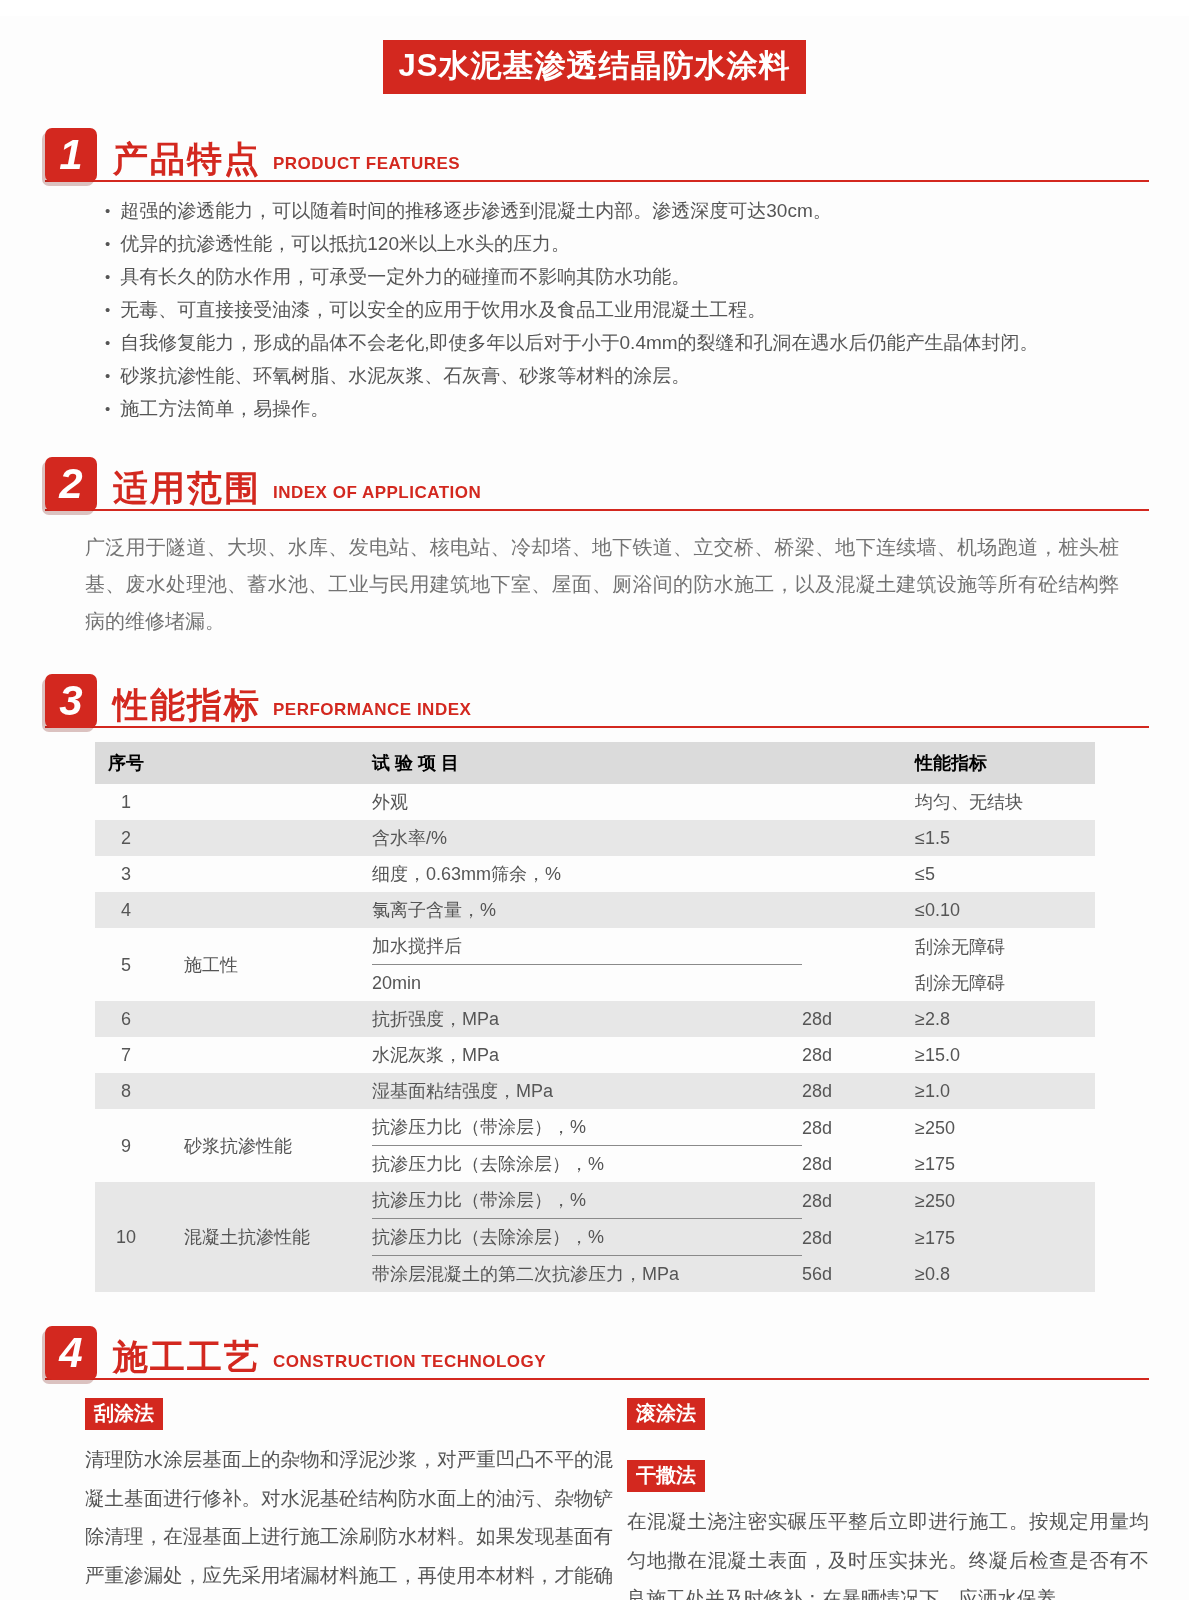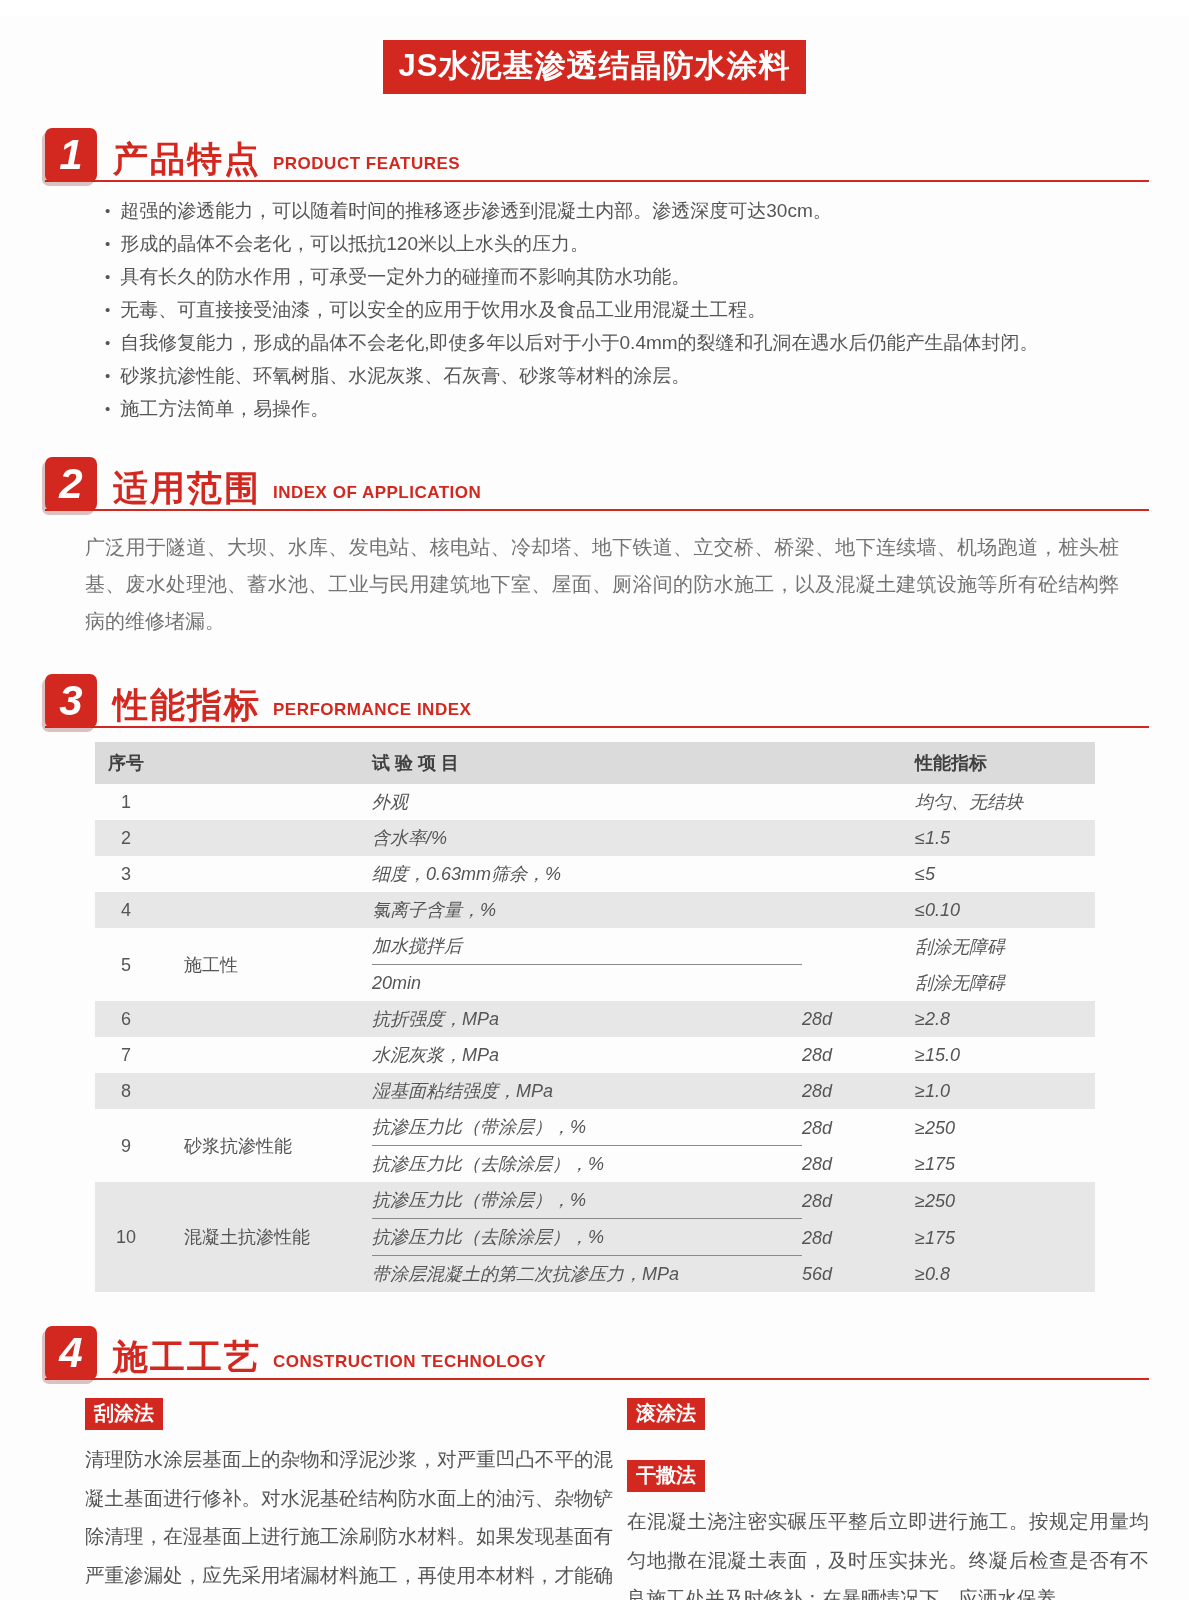--- a/index.html
+++ b/index.html
@@ -25,33 +25,33 @@
   .features { list-style:none; margin:14px 60px 0 105px; }
   .features li { display:flex; color:#555; font-size:19px; line-height:29px; margin-bottom:4px; }
   .features .dot { color:#555; margin-right:10px; font-size:15px; line-height:29px; }
 
   
   .scope-text { margin:18px 70px 0 85px; color:#737373; font-size:20px; line-height:37px; text-align:justify; }
 
   
   .perf-table { margin:14px 0 0 95px; width:1000px; font-size:18px; color:#555; }
   .thead, .trow { display:grid; grid-template-columns:62px 215px 430px 105px 1fr; }
-  .thead { background:var(--th-bg); color:#404040; font-weight:bold; }
+  .thead { background:var(--th-bg); color:#000000; font-weight:bold; }
   .thead > div { line-height:42px; }
   .trow.shade { background:var(--row-shade); }
   .c-no, .h-no { text-align:center; }
   .c-name, .h-name { padding-left:27px; }
   .c-item, .h-item { padding-right:12px; }
   .c-age { }
   .c-index, .h-index { padding-left:8px; }
   .trow > div { line-height:36px; display:flex; align-items:center; }
   .trow .c-no, .trow .c-name { justify-content:flex-start; }
   .trow .c-no { justify-content:center; }
   .c-item.sep { border-bottom:1px solid #8a8a8a; }
-  .trow > .c-item, .trow > .c-age, .trow > .c-index { min-height:36px;font-style:italic; }
+  .trow > .c-item, .trow > .c-age, .trow > .c-index { min-height:36px; }
 
   
   .construction { display:flex; margin:18px 40px 0 85px; }
   .col-left { width:528px; margin-right:14px; }
   .col-right { width:522px; }
   .method-label { display:inline-block; background:var(--accent); color:#fff; font-size:20px;
     font-weight:bold; padding:2px 9px 4px; line-height:26px; }
   .method-text { margin-top:10px; color:#555; font-size:19.5px; line-height:38.5px; text-align:justify; }
   .label-gap { height:30px; }
 </style>
@@ -67,21 +67,21 @@
     <div class="sec-title">产品特点</div>
     <div class="sec-sub">PRODUCT FEATURES</div>
   </div>
   <ul class="features">
       <li>
         <span class="dot">•</span>
         <span>超强的渗透能力，可以随着时间的推移逐步渗透到混凝土内部。渗透深度可达30cm。</span>
       </li>
       <li>
         <span class="dot">•</span>
-        <span>形成的晶体不会老化，可以抵抗120米以上水头的压力。</span>
+        <span>优异的抗渗透性能，可以抵抗120米以上水头的压力。</span>
       </li>
       <li>
         <span class="dot">•</span>
         <span>具有长久的防水作用，可承受一定外力的碰撞而不影响其防水功能。</span>
       </li>
       <li>
         <span class="dot">•</span>
         <span>无毒、可直接接受油漆，可以安全的应用于饮用水及食品工业用混凝土工程。</span>
       </li>
       <li>

